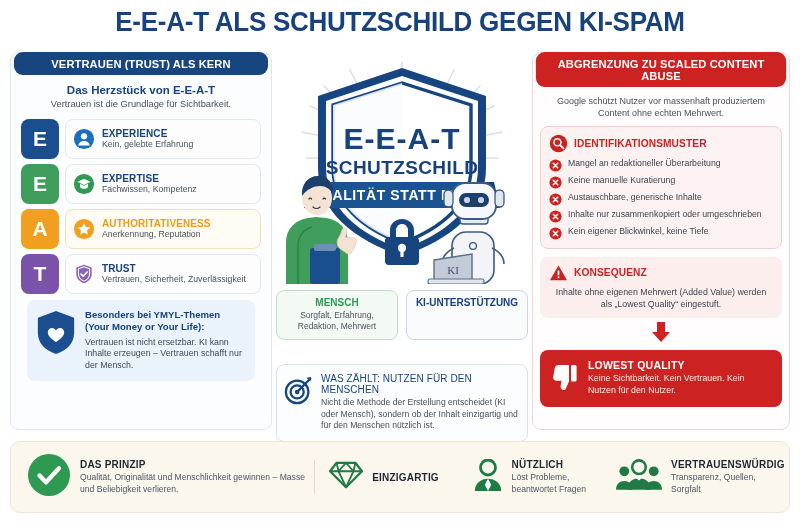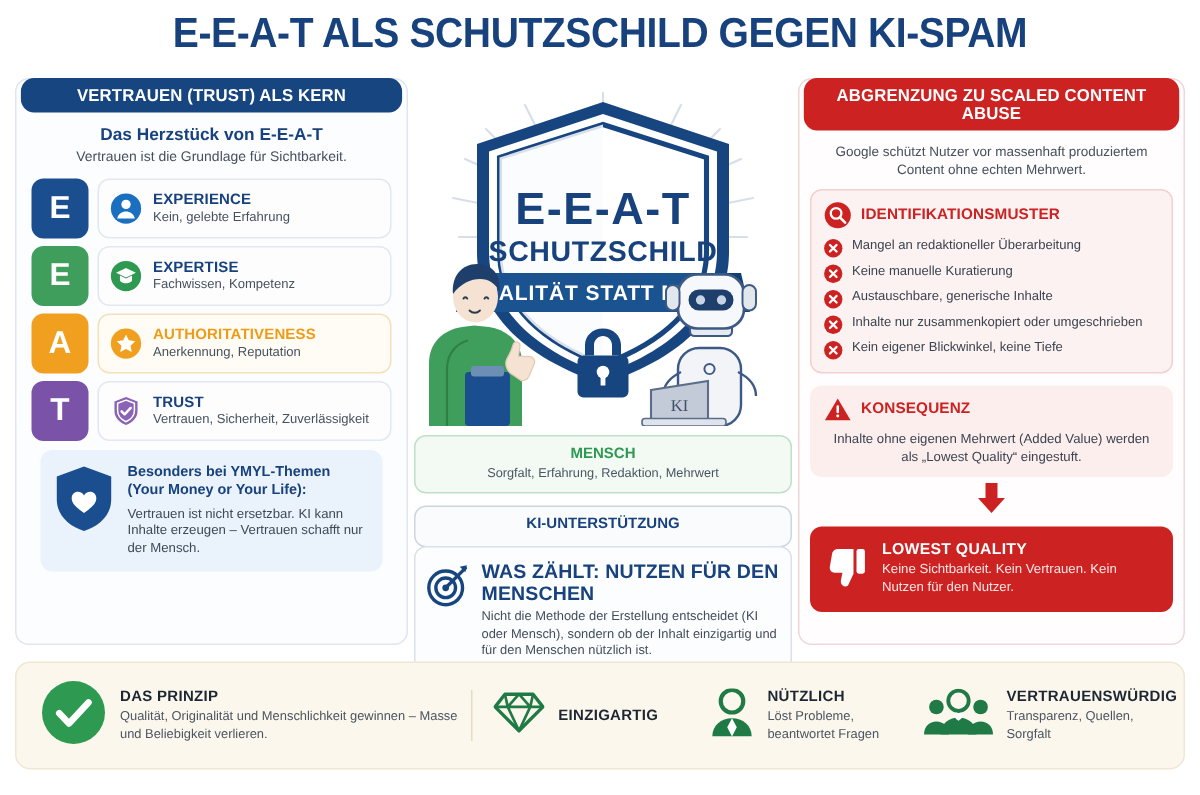--- a/index.html
+++ b/index.html
@@ -62,34 +62,34 @@
     display: flex; align-items: flex-start; padding: 9px 9px 9px 8px;
   }
   #ymyl-box .ico { width: 42px; height: 46px; flex: none; margin-right: 8px; }
   .ymyl-title { font-size: 9.6px; font-weight: bold; color: #17427e; line-height: 1.3; }
   .ymyl-text { font-size: 8.8px; color: #3f4a58; line-height: 1.35; margin-top: 3px; }
 
   
   #center-col { position: absolute; left: 276px; top: 52px; width: 252px; height: 378px; }
   #shield-stage { position: absolute; left: 0; top: 0; width: 252px; height: 232px; }
 
-  .mini-row { position: absolute; left: 0; top: 238px; width: 252px; display: flex; gap: 8px; flex-direction: column; }
+  .mini-row { position: absolute; left: 0; top: 238px; width: 252px; display: flex; gap: 8px; }
   .mini-box { flex: 1; border-radius: 8px; padding: 6px 4px 7px; text-align: center; }
   #mensch-box { border: 1px solid #bfe0c8; background: #f3faf4; }
   #ki-box { border: 1px solid #ccd6e2; background: #fafbfd; }
   .mini-title { font-size: 10px; font-weight: bold; margin-bottom: 2px; }
   .mini-text { font-size: 8.5px; color: #4a545f; line-height: 1.3; }
 
   #was-zaehlt {
     position: absolute; left: 0; top: 312px; width: 252px;
     border: 1px solid #d9e2ec; border-radius: 8px; background: #fcfdff;
     display: flex; align-items: flex-start; padding: 8px 8px 9px 7px;
   }
   #was-zaehlt .ico { width: 30px; height: 30px; flex: none; margin-right: 7px; margin-top: 2px; }
-  .wz-title { font-size: 13px; font-weight: bold; color: #17427e; letter-spacing: 0.1px; }
+  .wz-title { font-size: 10px; font-weight: normal; color: #17427e; letter-spacing: 0.1px; }
   .wz-text { font-size: 8.6px; color: #434e5b; line-height: 1.36; margin-top: 2px; }
 
   
   #right-panel { left: 532px; top: 52px; width: 258px; height: 378px;
     border: 1px solid #f0d7d7; background: #fffdfd; }
   #right-panel .panel-hdr { background: #cc2222; position: relative; top: -1px; left: -1px; width: 258px; }
   .rp-intro { text-align: center; font-size: 9px; color: #45505e; line-height: 1.35; padding: 7px 12px 7px; }
 
   #ident-box { margin: 0 7px; border: 1px solid #f3cfcf; border-radius: 8px; background: #fdf2f2; padding: 7px 8px 8px; }
   .ident-hdr { display: flex; align-items: center; margin-bottom: 5px; }

